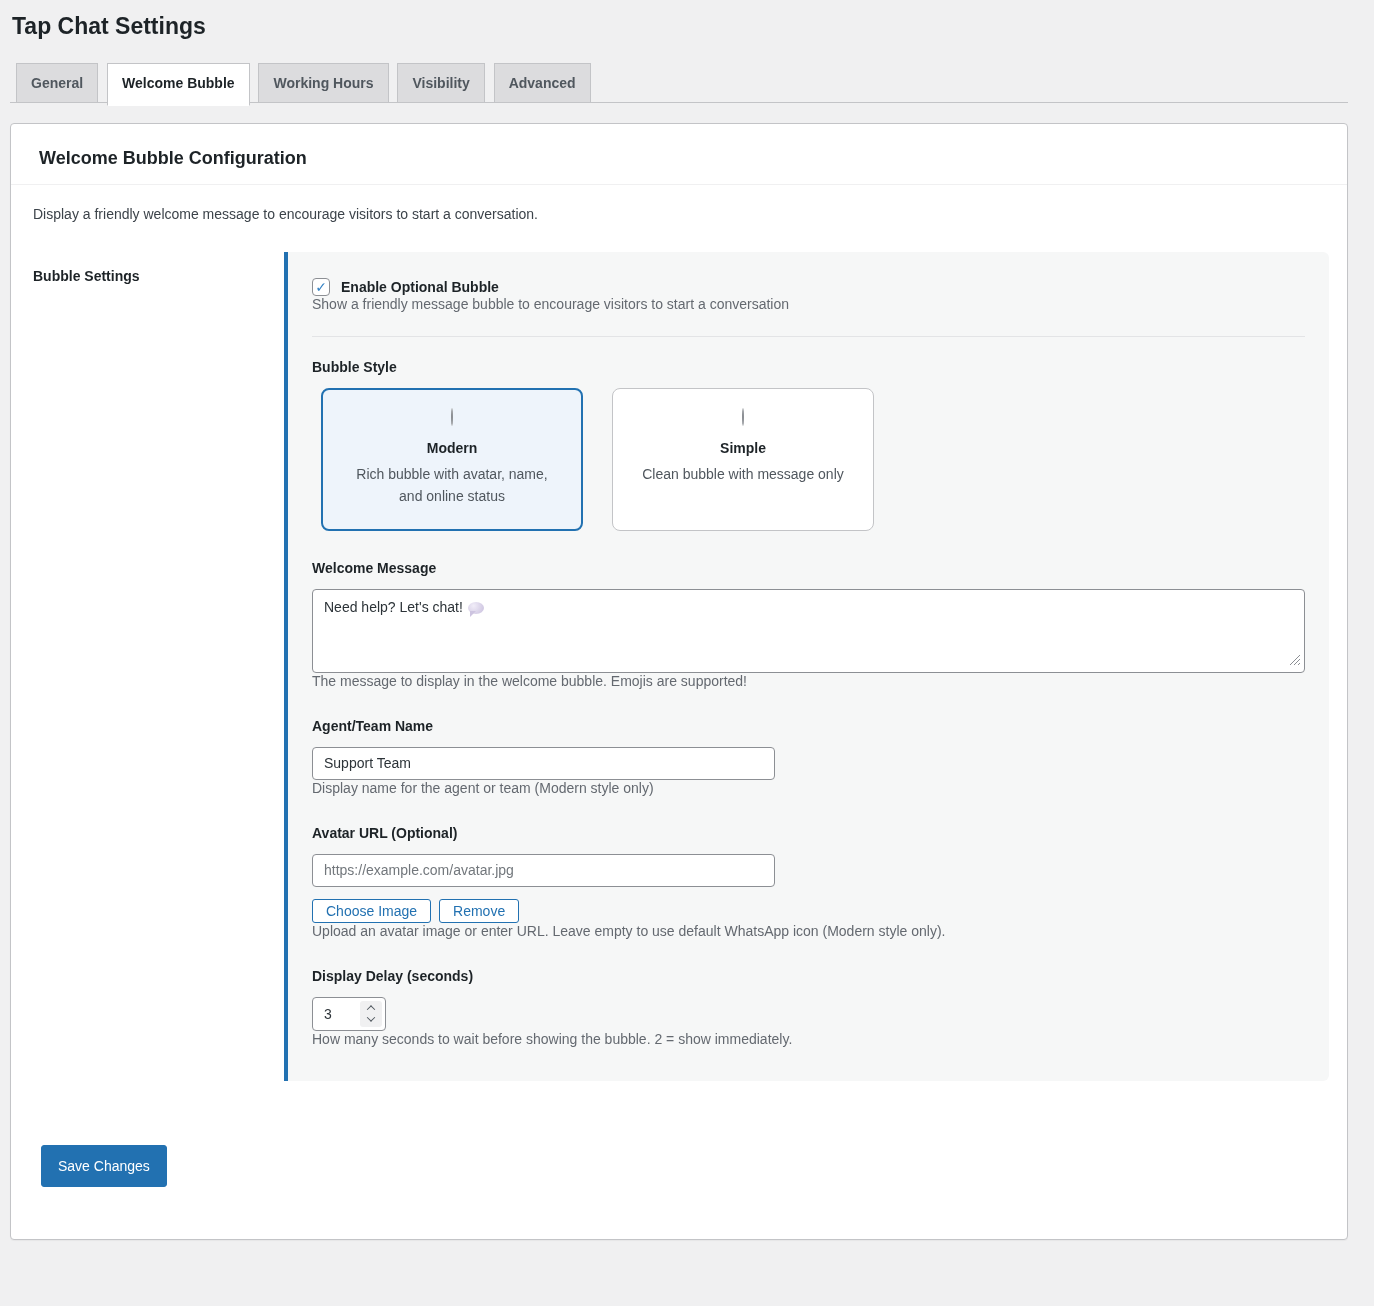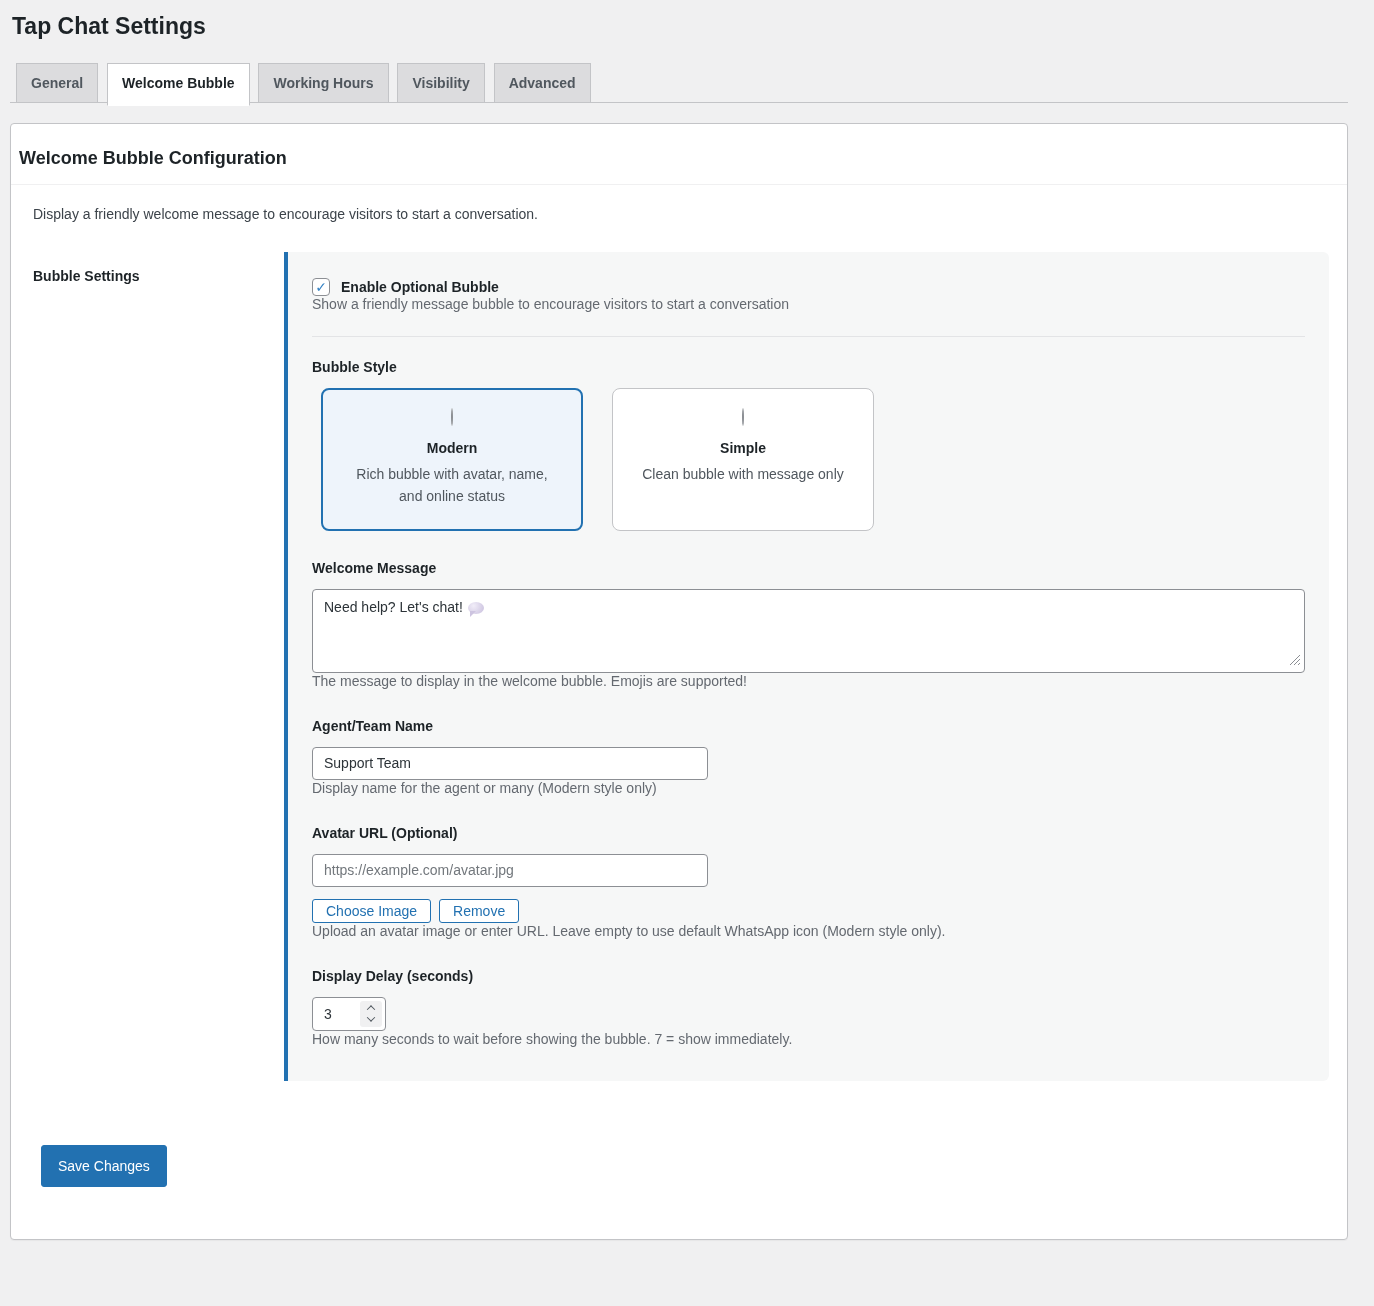--- a/index.html
+++ b/index.html
@@ -21,21 +21,21 @@
     padding:10px 14px; background:#dcdcde; border:1px solid #c3c4c7;
     color:#50575e; font-size:14px; font-weight:600; cursor:pointer; line-height:1.3;
   }
   .tab.active { background:#fff; color:#1d2327; border-bottom-color:#fff; padding-bottom:13px; margin-bottom:-4px; }
 
   
   .card {
     margin-top:20px; background:#fff; border:1px solid #c3c4c7; border-radius:4px;
     box-shadow:0 1px 1px rgba(0,0,0,.04); padding-bottom:52px;
   }
-  .card-head { padding:24px 8px 15px; border-bottom:1px solid #f0f0f1; }
+  .card-head { padding:24px 28px 15px; border-bottom:1px solid #f0f0f1; }
   .card-head h2 { margin:0; font-size:18px; font-weight:600; color:#1d2327; }
   .section-desc { margin:0; padding:21px 22px 0; color:#3c434a; }
 
   .settings-row { display:flex; margin-top:30px; padding:0 18px 0 22px; }
   .row-label { flex:none; width:251px; padding-top:16px; font-weight:600; color:#1d2327; }
 
   .panel {
     flex:1; background:#f6f7f7; border-left:4px solid #2271b1;
     border-radius:0 6px 6px 0; padding:26px 24px 34px;
   }
@@ -79,21 +79,21 @@
     background:radial-gradient(circle at 35% 32%, #f1edf8 0%, #d4cce5 70%, #c9c0dd 100%);
     border-radius:50%;
   }
   .balloon::after {
     content:""; position:absolute; left:2px; bottom:-3px;
     border:3px solid transparent; border-top-color:#cdc4e0; border-left-color:#cdc4e0;
   }
   .grip { position:absolute; right:3px; bottom:3px; cursor:nwse-resize; }
 
   .text-input {
-    width:396px; height:33px; background:#fff; border:1px solid #8c8f94; border-radius:4px;
+    width:463px; height:33px; background:#fff; border:1px solid #8c8f94; border-radius:4px;
     padding:0 11px; font:inherit; color:#2c3338;
   }
   .text-input::placeholder { color:#72777c; opacity:1; }
 
   .btn-row { margin-top:12px; display:flex; gap:8px; }
   .btn-secondary {
     height:24px; padding:0 13px; background:#fff; border:1px solid #2271b1; border-radius:3px;
     color:#2271b1; font:inherit; font-size:14px; cursor:pointer;
   }
 
@@ -176,21 +176,21 @@
                   <path d="M11 1 L1 11 M11 5 L5 11 M11 9 L9 11" stroke="#8c8f94" stroke-width="1" fill="none"></path>
                 </svg>
             </span>
           </div>
           <div class="field-desc">The message to display in the welcome bubble. Emojis are supported!</div>
         </div>
 
         <div class="field">
           <span class="field-label">Agent/Team Name</span>
           <input class="text-input" type="text" value="Support Team" style="">
-          <div class="field-desc">Display name for the agent or many (Modern style only)</div>
+          <div class="field-desc">Display name for the agent or team (Modern style only)</div>
         </div>
 
         <div class="field">
           <span class="field-label">Avatar URL (Optional)</span>
           <input class="text-input" type="text" placeholder="https://example.com/avatar.jpg" style="">
           <div class="btn-row">
             <button class="btn-secondary">Choose Image</button>
             <button class="btn-secondary">Remove</button>
           </div>
           <div class="field-desc">Upload an avatar image or enter URL. Leave empty to use default WhatsApp icon (Modern style only).</div>
@@ -198,21 +198,21 @@
 
         <div class="field">
           <span class="field-label">Display Delay (seconds)</span>
           <div class="num-input" role="spinbutton">
             <span class="num-value">3</span>
             <span class="spinner">
               <span class="chev up"></span>
               <span class="chev down"></span>
             </span>
           </div>
-          <div class="field-desc">How many seconds to wait before showing the bubble. 7 = show immediately.</div>
+          <div class="field-desc">How many seconds to wait before showing the bubble. 2 = show immediately.</div>
         </div>
 
       </div>
     </div>
 
     <button class="save-btn">Save Changes</button>
 
   </div>
 </div>
 

